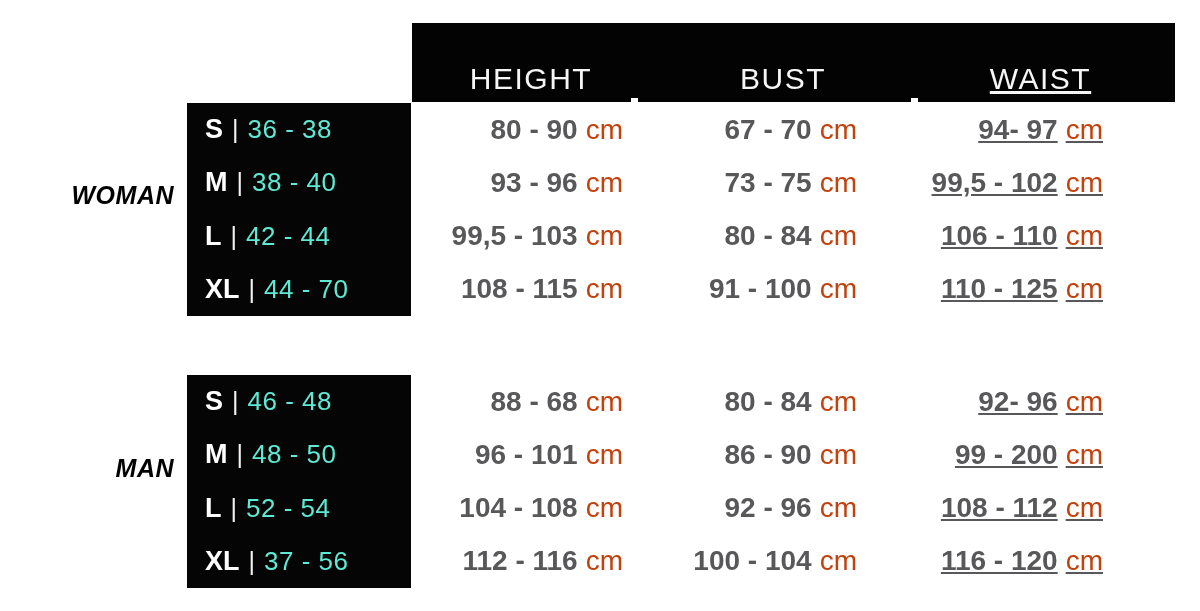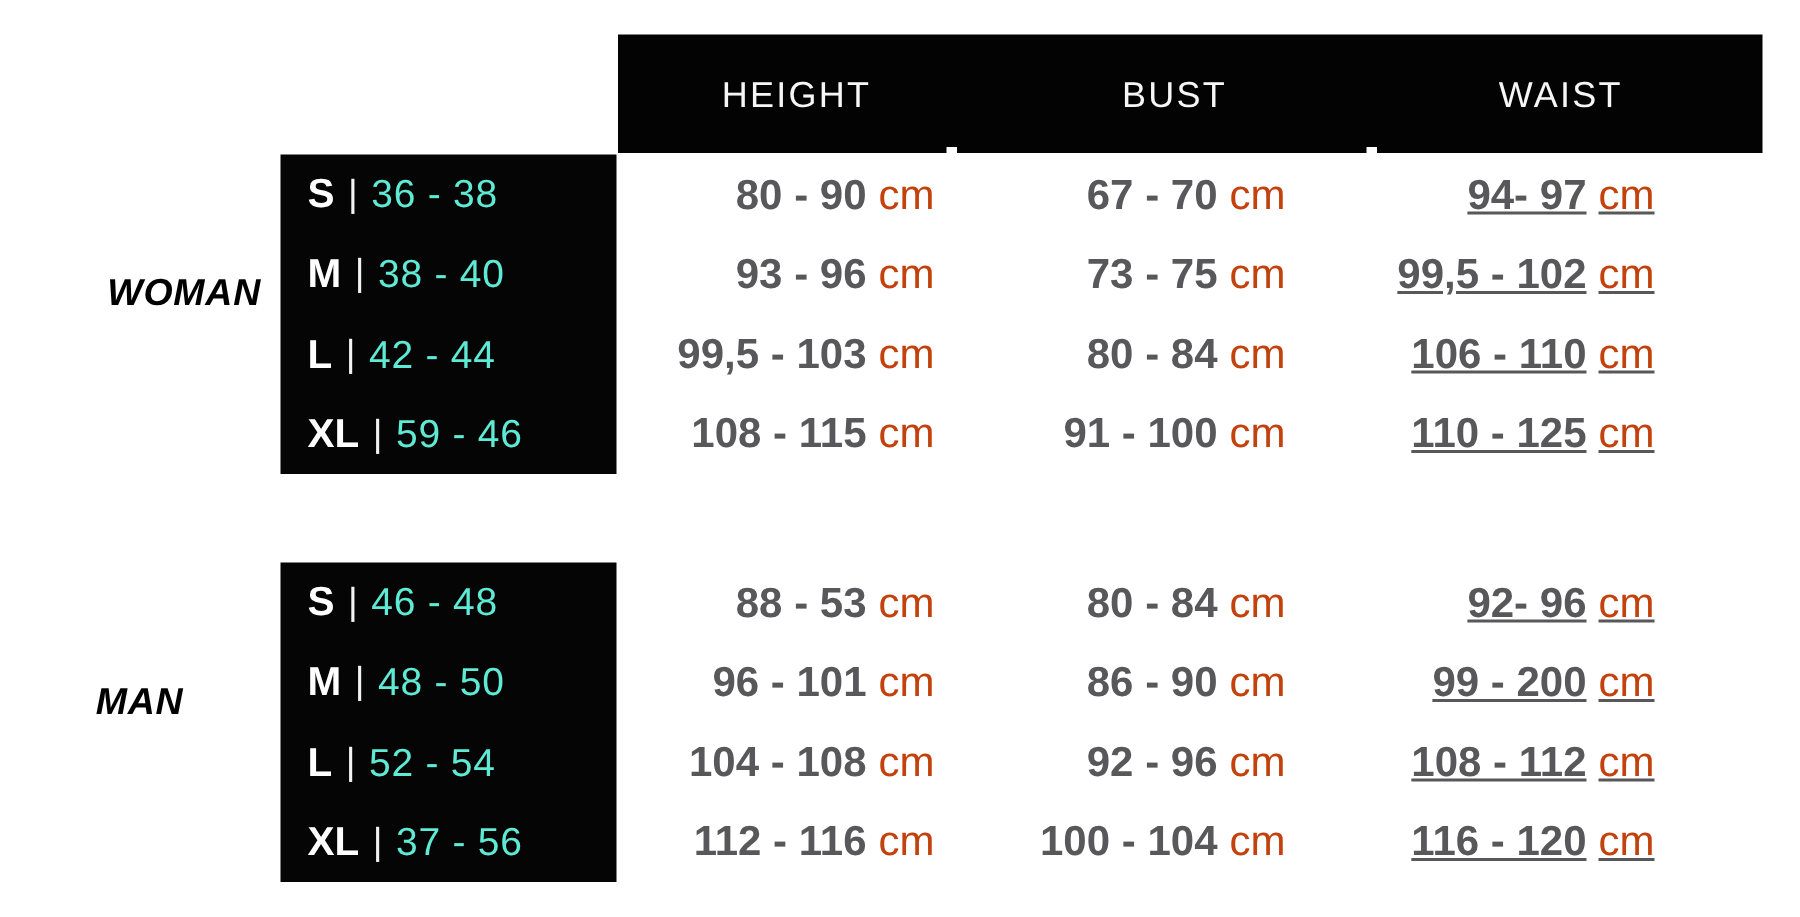--- a/index.html
+++ b/index.html
@@ -6,39 +6,39 @@
   html, body { background: #ffffff; }
   .canvas {
     position: relative; width: 1200px; height: 611px;
     background: #ffffff; overflow: hidden;
     font-family: "Liberation Sans", "DejaVu Sans", sans-serif;
   }
 
   
   .header-bar { position: absolute; left: 412px; top: 23px; width: 763px; height: 79px; background: #030303; }
   .hcell {
-    position: absolute; top: 1px; height: 79px;
+    position: absolute; top: 16px; height: 79px;
     display: flex; align-items: center; justify-content: center;
-    color: #f6f6f6; font-size: 24px; font-weight: 400; letter-spacing: 1.5px;
+    color: #f6f6f6; font-size: 30px; font-weight: 400; letter-spacing: 1.5px;
   }
   .hc1 { left: 8px;   width: 222px; }
   .hc2 { left: 231px; width: 280px; }
-  .hc3 { left: 498px; width: 261px; }
+  .hc3 { left: 498px; width: 261px; text-decoration: underline; }
   .notch { position: absolute; bottom: 0; width: 7px; height: 4px; background: #ffffff; }
   .notch1 { left: 219px; }
   .notch2 { left: 499px; }
 
   
   .section-label {
     position: absolute; left: 12px; width: 162px; text-align: right;
     font-size: 25px; font-weight: 700; font-style: italic;
     color: #000000; letter-spacing: 0.5px; line-height: 1;
   }
   .section-label.woman { top: 183px; }
-  .section-label.man   { top: 456px; text-align: center; }
+  .section-label.man   { top: 456px; }
 
   
   .size-box {
     position: absolute; left: 187px; width: 224px; height: 213px;
     background: #050505; display: flex; flex-direction: column;
   }
   .size-box.woman { top: 103px; }
   .size-box.man   { top: 375px; }
   .size-row { flex: 1; display: flex; align-items: center; padding-left: 18px; }
   .sz  { color: #ffffff; font-size: 27px; font-weight: 700; }
@@ -89,21 +89,21 @@
       <span class="rng">38 - 40</span>
     </div>
     <div class="size-row">
       <span class="sz">L</span>
       <span class="sep">|</span>
       <span class="rng">42 - 44</span>
     </div>
     <div class="size-row">
       <span class="sz">XL</span>
       <span class="sep">|</span>
-      <span class="rng">59 - 46</span>
+      <span class="rng">44 - 70</span>
     </div>
   </div>
 
   <div class="data-grid woman">
     <div class="data-row">
       <div class="dcell d1">
           <span>80 - 90</span>
           <span class="unit">cm</span>
         </div>
       <div class="dcell d2">
@@ -180,21 +180,21 @@
     <div class="size-row">
       <span class="sz">XL</span>
       <span class="sep">|</span>
       <span class="rng">37 - 56</span>
     </div>
   </div>
 
   <div class="data-grid man">
     <div class="data-row">
       <div class="dcell d1">
-          <span>88 - 53</span>
+          <span>88 - 68</span>
           <span class="unit">cm</span>
         </div>
       <div class="dcell d2">
           <span>80 - 84</span>
           <span class="unit">cm</span>
         </div>
       <div class="dcell d3">
           <span>92- 96</span>
           <span class="unit">cm</span>
         </div>

